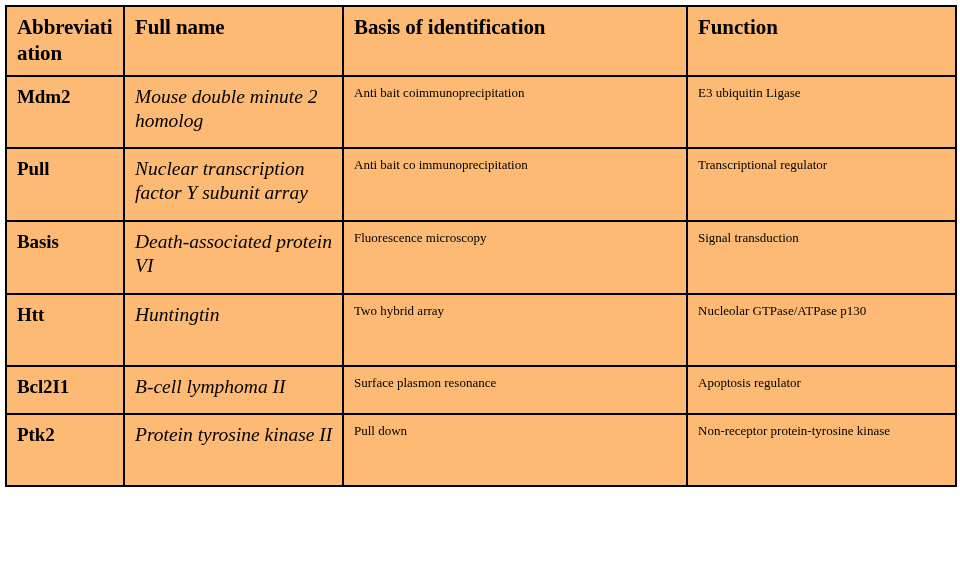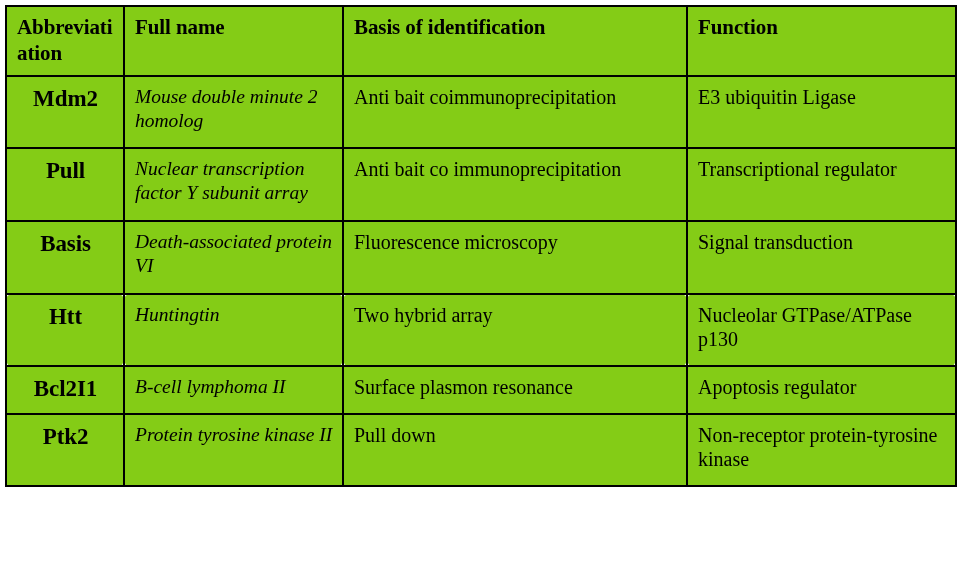--- a/index.html
+++ b/index.html
@@ -28,60 +28,59 @@
     width: 950px;
     background: #ffffff;
   }
 
   table.protein-table th,
   table.protein-table td {
     border: 2px solid #000000;
     vertical-align: top;
     padding: 8px 9px 8px 10px;
     line-height: 1.22;
-    background: #84cc16;
+    background: #fdba74;
   }
 
   
   col.c-abbr { width: 118px; }
   col.c-full { width: 219px; }
   col.c-basis { width: 344px; }
   col.c-func { width: 269px; }
 
   table.protein-table thead th {
     font-weight: bold;
     font-size: 21px;
     height: 52px;
     text-align: left;
     letter-spacing: -0.1px;
   }
 
   td.abbr-cell {
     font-weight: bold;
-    font-size: 23px;
+    font-size: 19px;
     letter-spacing: -0.1px;
-    text-align: center;
   }
 
   td.full-cell {
     font-style: italic;
     font-size: 19.5px;
     margin-left: 36px;
   }
 
   td.basis-cell,
   td.func-cell {
-    font-size: 20px;
+    font-size: 13px;
   }
 
   
   tr.row-mdm2 td   { height: 54px; }
   tr.row-nfya td   { height: 55px; }
   tr.row-daxx td   { height: 55px; }
-  tr.row-htt td    { height: 54px; border-radius: 6px; }
+  tr.row-htt td    { height: 54px; }
   tr.row-pin1 td   { height: 84px; }
   tr.row-bcl2i1 td { height: 30px; }
   tr.row-ptk2 td   { height: 54px; }
 </style>
 </head>
 <body>
 
 <div class="table-wrap">
   <table class="protein-table">
     <colgroup>

